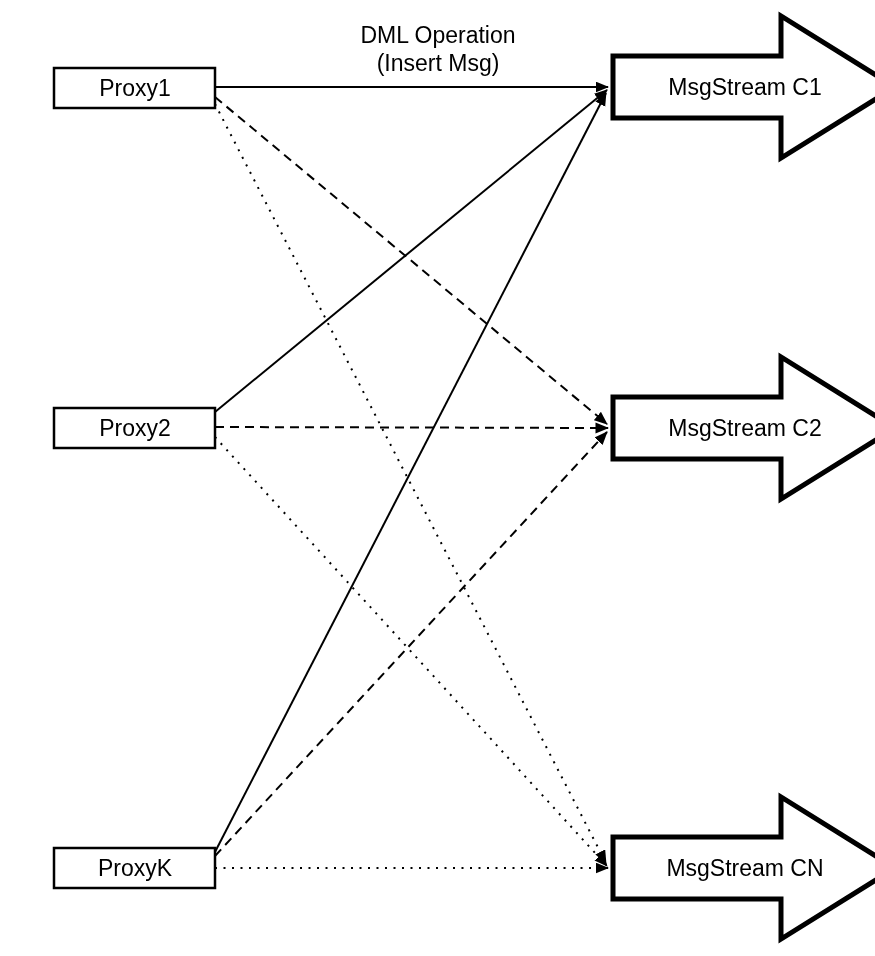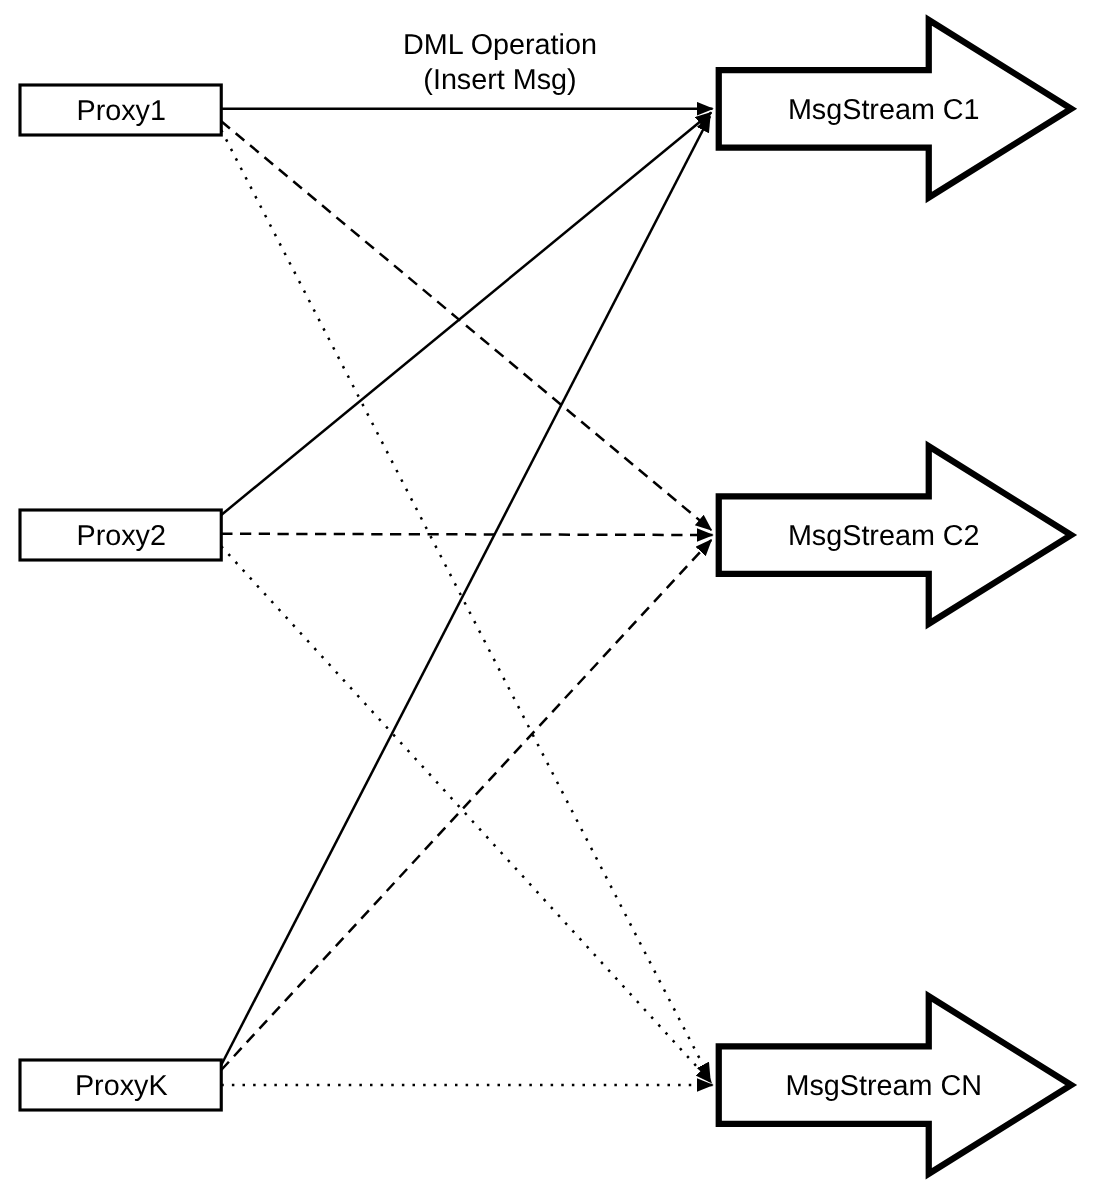--- a/index.html
+++ b/index.html
@@ -6,20 +6,21 @@
     margin: 0;
     padding: 0;
     background: #ffffff;
   }
   #stage {
     position: relative;
     width: 699px;
     height: 956px;
     background: #ffffff;
     font-family: "Liberation Sans", "DejaVu Sans", sans-serif;
+    padding-left: 38px;
   }
   svg { display: block; }
   .edge {
     stroke: #000000;
     stroke-width: 2;
     fill: none;
   }
   .edge.dashed { stroke-dasharray: 9 6; }
   .edge.dotted { stroke-dasharray: 2 6.5; }
   .node-box {

